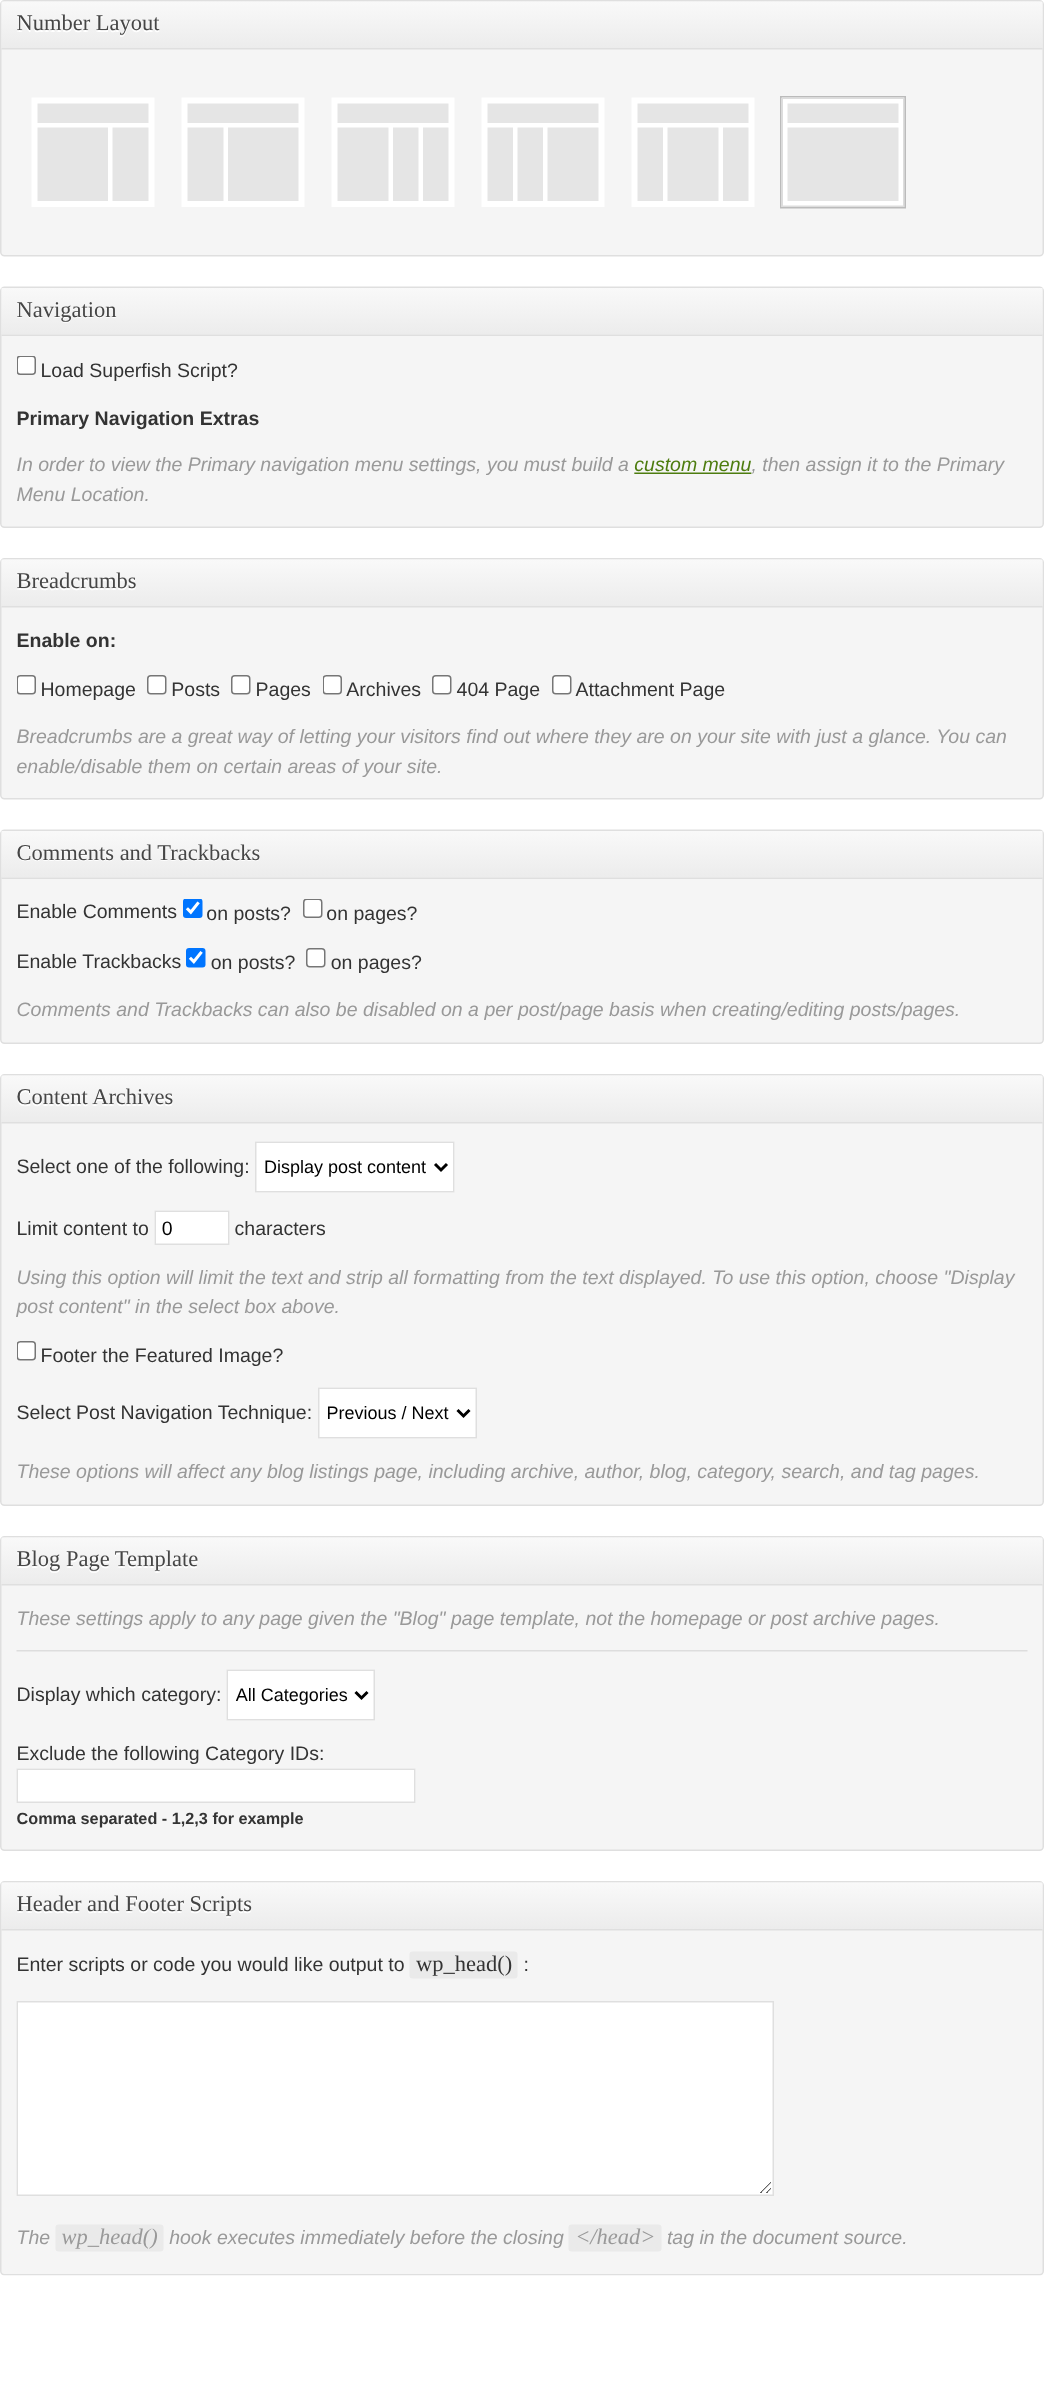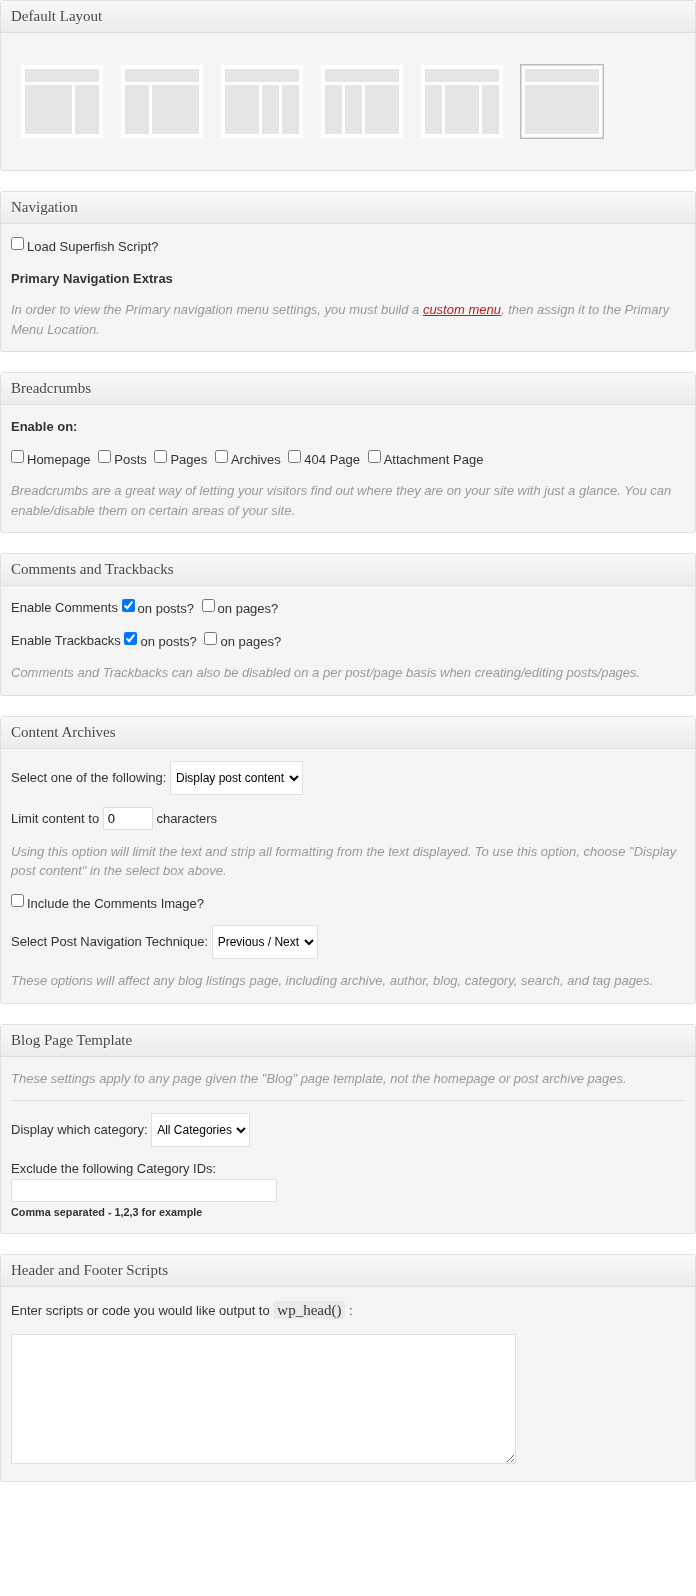--- a/index.html
+++ b/index.html
@@ -62,21 +62,21 @@
   color: #999;
   font-style: italic;
 }
 input[type="checkbox"] {
   vertical-align: middle;
   margin-right: 3px;
   width: 13px;
   height: 13px;
 }
 strong { font-weight: bold; }
-a { color: #b91c1c; text-decoration: underline; }
+a { color: #4d7c0f; text-decoration: underline; }
 select {
   font-size: 12px;
   border: 1px solid #dfdfdf;
   background: #fff;
   padding: 2px 1px;
   height: 34px;
 }
 input[type="text"] {
   border: 1px solid #dfdfdf;
   padding: 3px 4px;
@@ -101,21 +101,21 @@
   border: none;
   border-top: 1px solid #ddd;
   margin: 12px 0;
 }
 .checkline label { display:inline-flex; align-items:flex-start; margin-right:4px;}
 </style>
 </head>
 <body>
 
 <div class="postbox">
-  <h3>Default Layout</h3>
+  <h3>Number Layout</h3>
   <div class="inside">
     <div class="layout-options">
       <div class="layout-box">
         <div class="lh"></div>
         <div class="lrow">
             <div class="lc w2"></div>
             <div class="lc w1"></div>
           </div>
       </div>
       <div class="layout-box">
@@ -247,21 +247,21 @@
     </p>
     <p>
       <span>Limit content to</span>
       <input type="text" size="3" value="0" style="">
       <span>characters</span>
     </p>
     <p class="desc">Using this option will limit the text and strip all formatting from the text displayed. To use this option, choose "Display post content" in the select box above.</p>
     <p class="checkline">
       <label>
           <input type="checkbox" style="">
-          <span>Include the Comments Image?</span>
+          <span>Footer the Featured Image?</span>
         </label>
     </p>
     <p>
       <span>Select Post Navigation Technique:</span>
       <select><option>Previous / Next</option></select>
     </p>
     <p class="desc">These options will affect any blog listings page, including archive, author, blog, category, search, and tag pages.</p>
   </div>
 </div>
 
@@ -282,14 +282,17 @@
   </div>
 </div>
 
 <div class="postbox" style="margin-bottom:0;">
   <h3>Header and Footer Scripts</h3>
   <div class="inside">
     <p>
       <span>Enter scripts or code you would like output to </span><code>wp_head()</code><span> :</span>
     </p>
     <p><textarea rows="8" cols="60" style=""></textarea></p>
+    <p class="desc">
+      <span>The </span><code>wp_head()</code><span> hook executes immediately before the closing </span><code>&lt;/head&gt;</code><span> tag in the document source.</span>
+    </p>
   </div>
 </div>
 
 </body></html>

